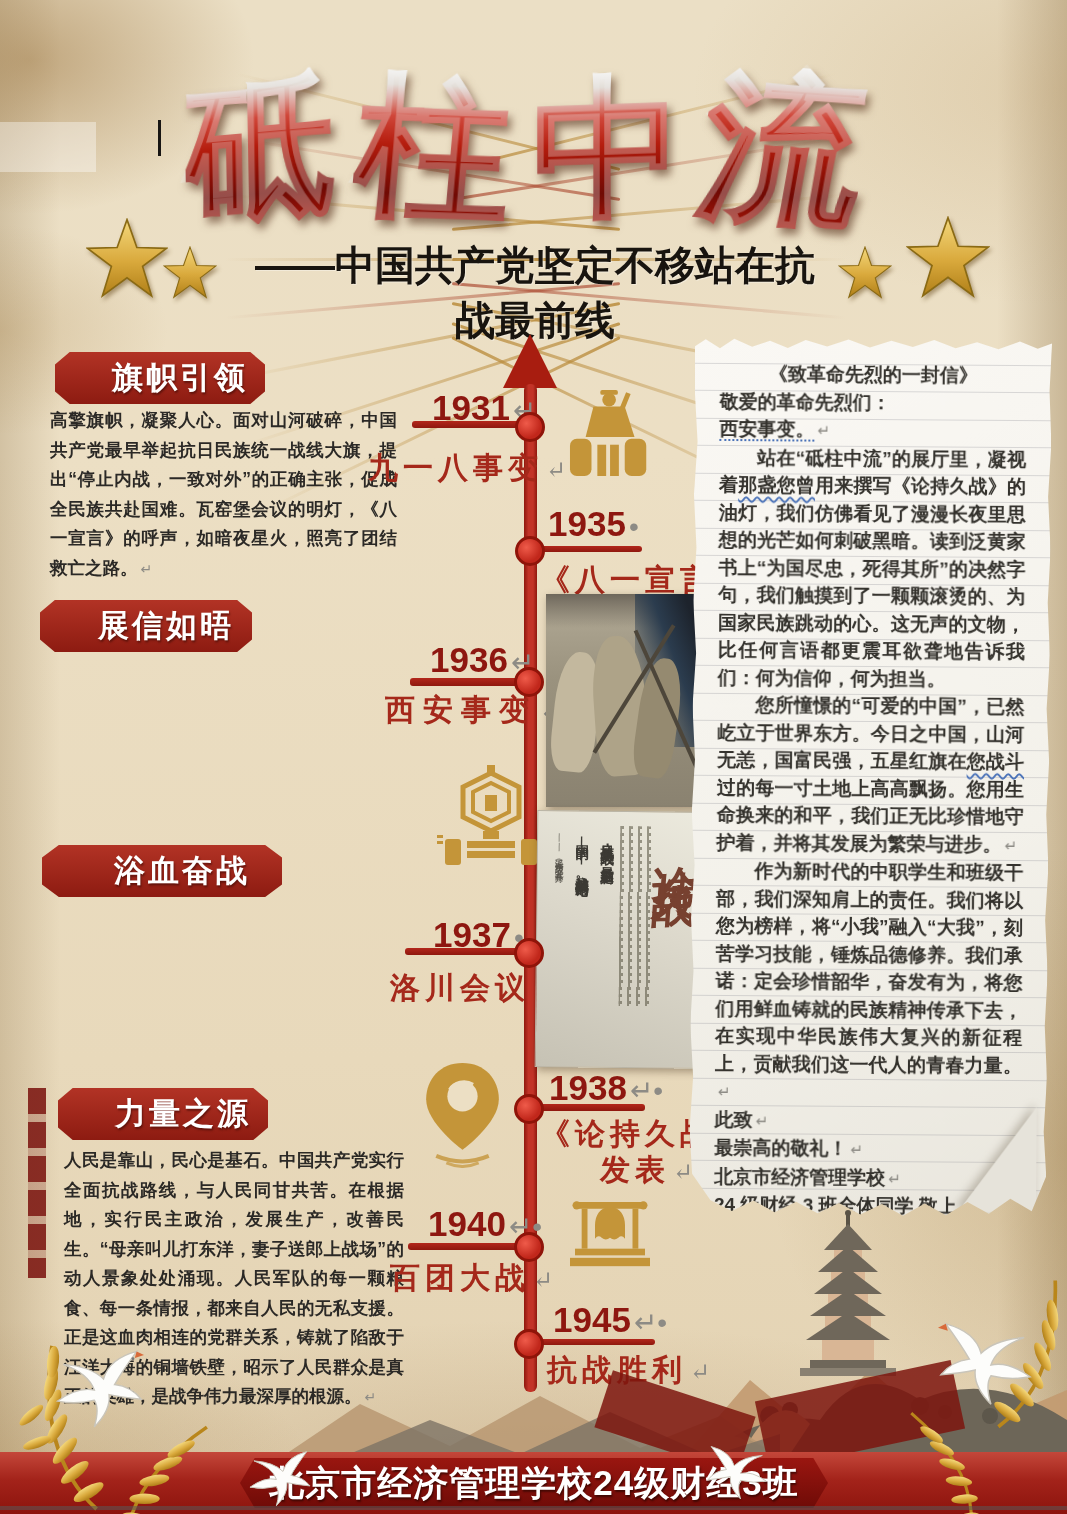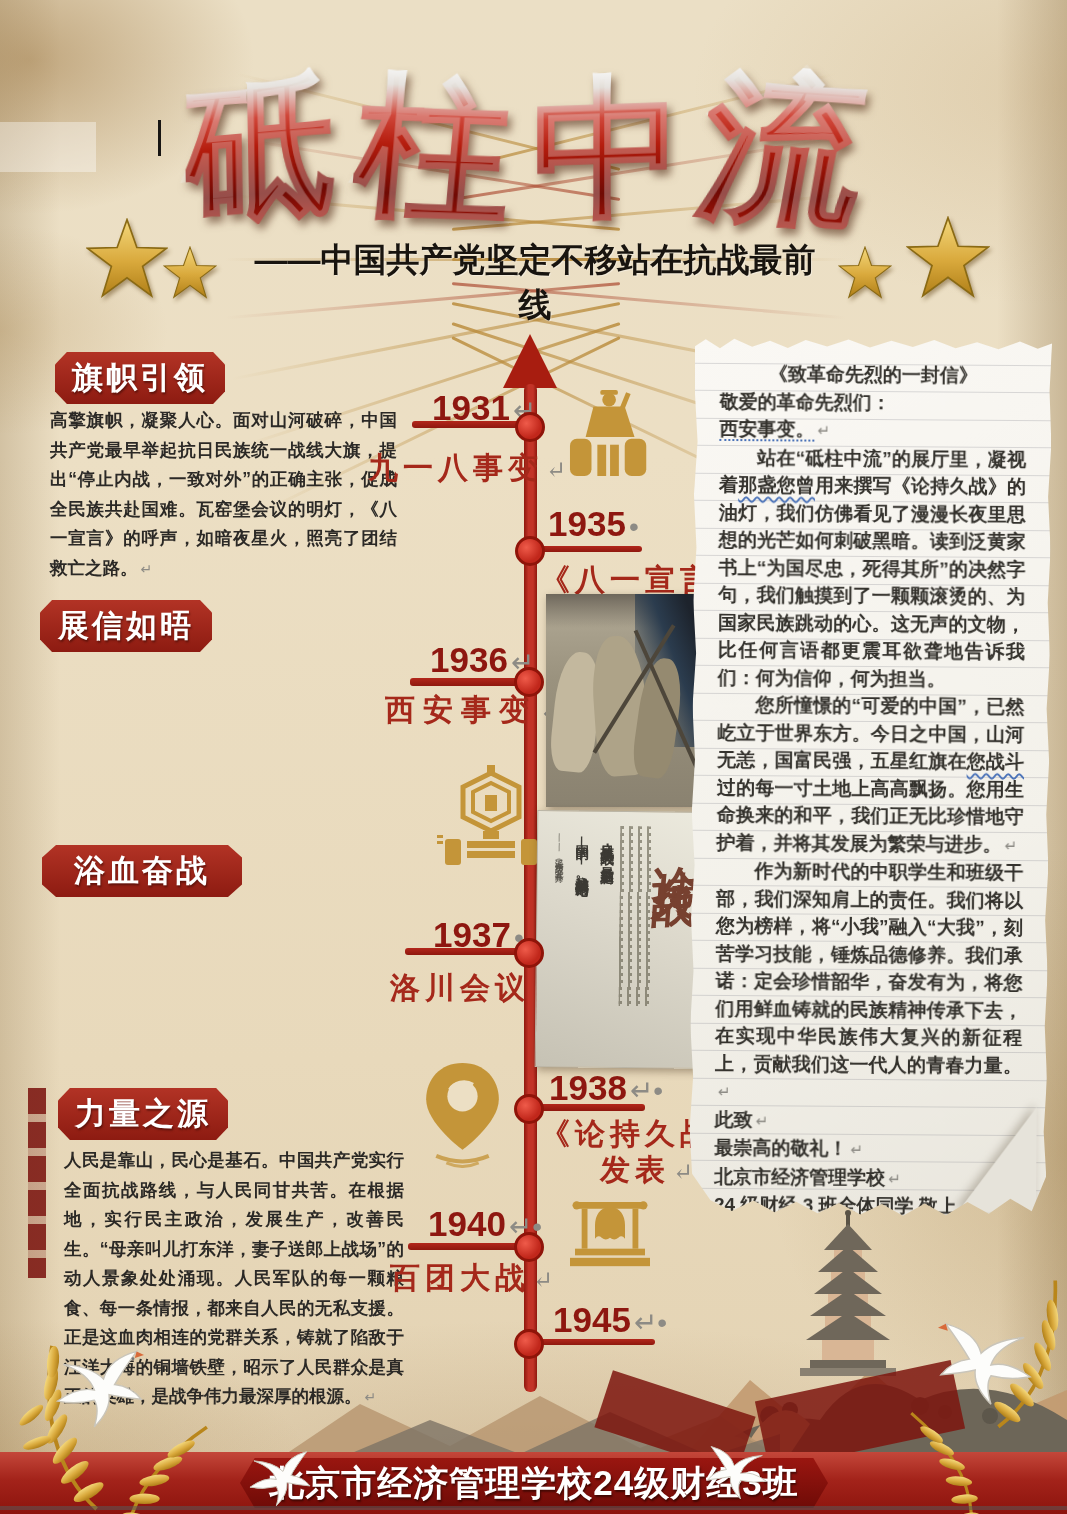--- a/index.html
+++ b/index.html
@@ -30,30 +30,30 @@
     background:linear-gradient(180deg,#f7f6f4 0%,#e3ded8 10%,#d0473a 30%,#b51d0e 48%,#8d0f05 66%,#700a04 80%,#a31408 100%);
     -webkit-background-clip:text;background-clip:text;color:transparent;
     -webkit-text-stroke:1.5px rgba(240,240,240,.30);
     filter:drop-shadow(4px 6px 4px rgba(70,30,10,.55));
   }
   .tchar.c0{transform:rotate(-5deg) skewX(-4deg);}
   .tchar.c1{transform:rotate(2deg) skewX(-3deg);font-size:156px;}
   .tchar.c2{transform:rotate(-2deg) skewX(-2deg);}
   .tchar.c3{transform:rotate(4deg) skewX(-6deg);font-size:162px;}
   .subtitle{position:absolute;left:240px;top:238px;width:590px;text-align:center;
-    font-size:33px;font-weight:900;color:#18140f;letter-spacing:0px;text-shadow:1px 1px 0 rgba(255,255,255,.35);}
+    font-size:40px;font-weight:900;color:#18140f;letter-spacing:0px;text-shadow:1px 1px 0 rgba(255,255,255,.35);}
   .star{position:absolute;filter:drop-shadow(2px 3px 2px rgba(90,60,10,.45));}
   .tickmark{position:absolute;left:158px;top:120px;width:3px;height:36px;background:#171513;}
   .lightpatch{position:absolute;left:0;top:122px;width:96px;height:50px;background:rgba(255,255,255,.38);}
   .redstrip{position:absolute;left:28px;top:1088px;width:18px;height:190px;background:repeating-linear-gradient(180deg,#7e1a14 0 26px, rgba(126,26,20,.25) 26px 34px);opacity:.9;}
   
   .badge{position:absolute;height:52px;text-align:center;
     background:linear-gradient(180deg,#b23325,#8d1b11);
     clip-path:polygon(7% 0,93% 0,100% 24%,100% 76%,93% 100%,7% 100%,0 76%,0 24%);
-    box-shadow:3px 4px 6px rgba(80,30,15,.4);}
+    box-shadow:3px 4px 6px rgba(80,30,15,.4);padding-left:40px;}
   .badge span{font-size:31px;font-weight:900;color:#fff;letter-spacing:3px;line-height:52px;text-shadow:1px 2px 2px rgba(60,10,5,.6);}
   .sbody{position:absolute;font-size:17.5px;font-weight:700;color:#2b2926;line-height:29.5px;text-align:justify;}
   .mk{color:#8d8b85;font-weight:400;font-size:0.8em;padding-left:3px;}
   .b1{left:55px;top:352px;width:170px;}  .t1{left:50px;top:406px;width:347px;}
   .b2{left:40px;top:600px;width:172px;}  .t2{left:40px;top:658px;width:356px;}
   .b3{left:42px;top:845px;width:200px;}  .t3{left:42px;top:902px;width:350px;}
   .b4{left:58px;top:1088px;width:170px;} .t4{left:64px;top:1146px;width:340px;}
   
   .spine{position:absolute;left:524px;top:384px;width:13px;height:1008px;z-index:1;
     background:linear-gradient(90deg,#8f180e,#c23327 35%,#c23327 70%,#8f180e);border-radius:6px;}
@@ -223,20 +223,21 @@
   <div class="ev-label" style="left:600px;top:1150px;"><span>发表</span><span class="mk">↵</span></div>
 
   <div class="ev-year" style="left:428px;top:1204px;"><span>1940</span><span class="mk">↵•</span></div>
   <div class="conn" style="left:408px;top:1243px;width:122px;height:7px;"></div>
   <div class="node" style="left:514px;top:1232px;"></div>
   <div class="ev-label" style="left:390px;top:1258px;"><span>百团大战</span><span class="mk">↵</span></div>
 
   <div class="ev-year" style="left:553px;top:1300px;"><span>1945</span><span class="mk">↵•</span></div>
   <div class="conn" style="left:530px;top:1339px;width:125px;height:6px;"></div>
   <div class="node" style="left:514px;top:1329px;"></div>
+  <div class="ev-label" style="left:547px;top:1350px;"><span>抗战胜利</span><span class="mk">↵</span></div>
 
   <svg class="gicon" style="left:563px;top:388px" width="100" height="88" viewBox="0 0 100 90">
     <g fill="#c49539">
       <rect x="6" y="52" rx="7" width="22" height="38"></rect>
       <rect x="34" y="58" width="9" height="32"></rect>
       <rect x="47" y="58" width="9" height="32"></rect>
       <rect x="62" y="52" rx="7" width="22" height="38"></rect>
       <circle cx="46" cy="12" r="7"></circle>
       <rect x="37" y="2" width="18" height="5" rx="2"></rect>
       <rect x="58" y="4" width="5" height="28" transform="rotate(22 60 18)"></rect>

